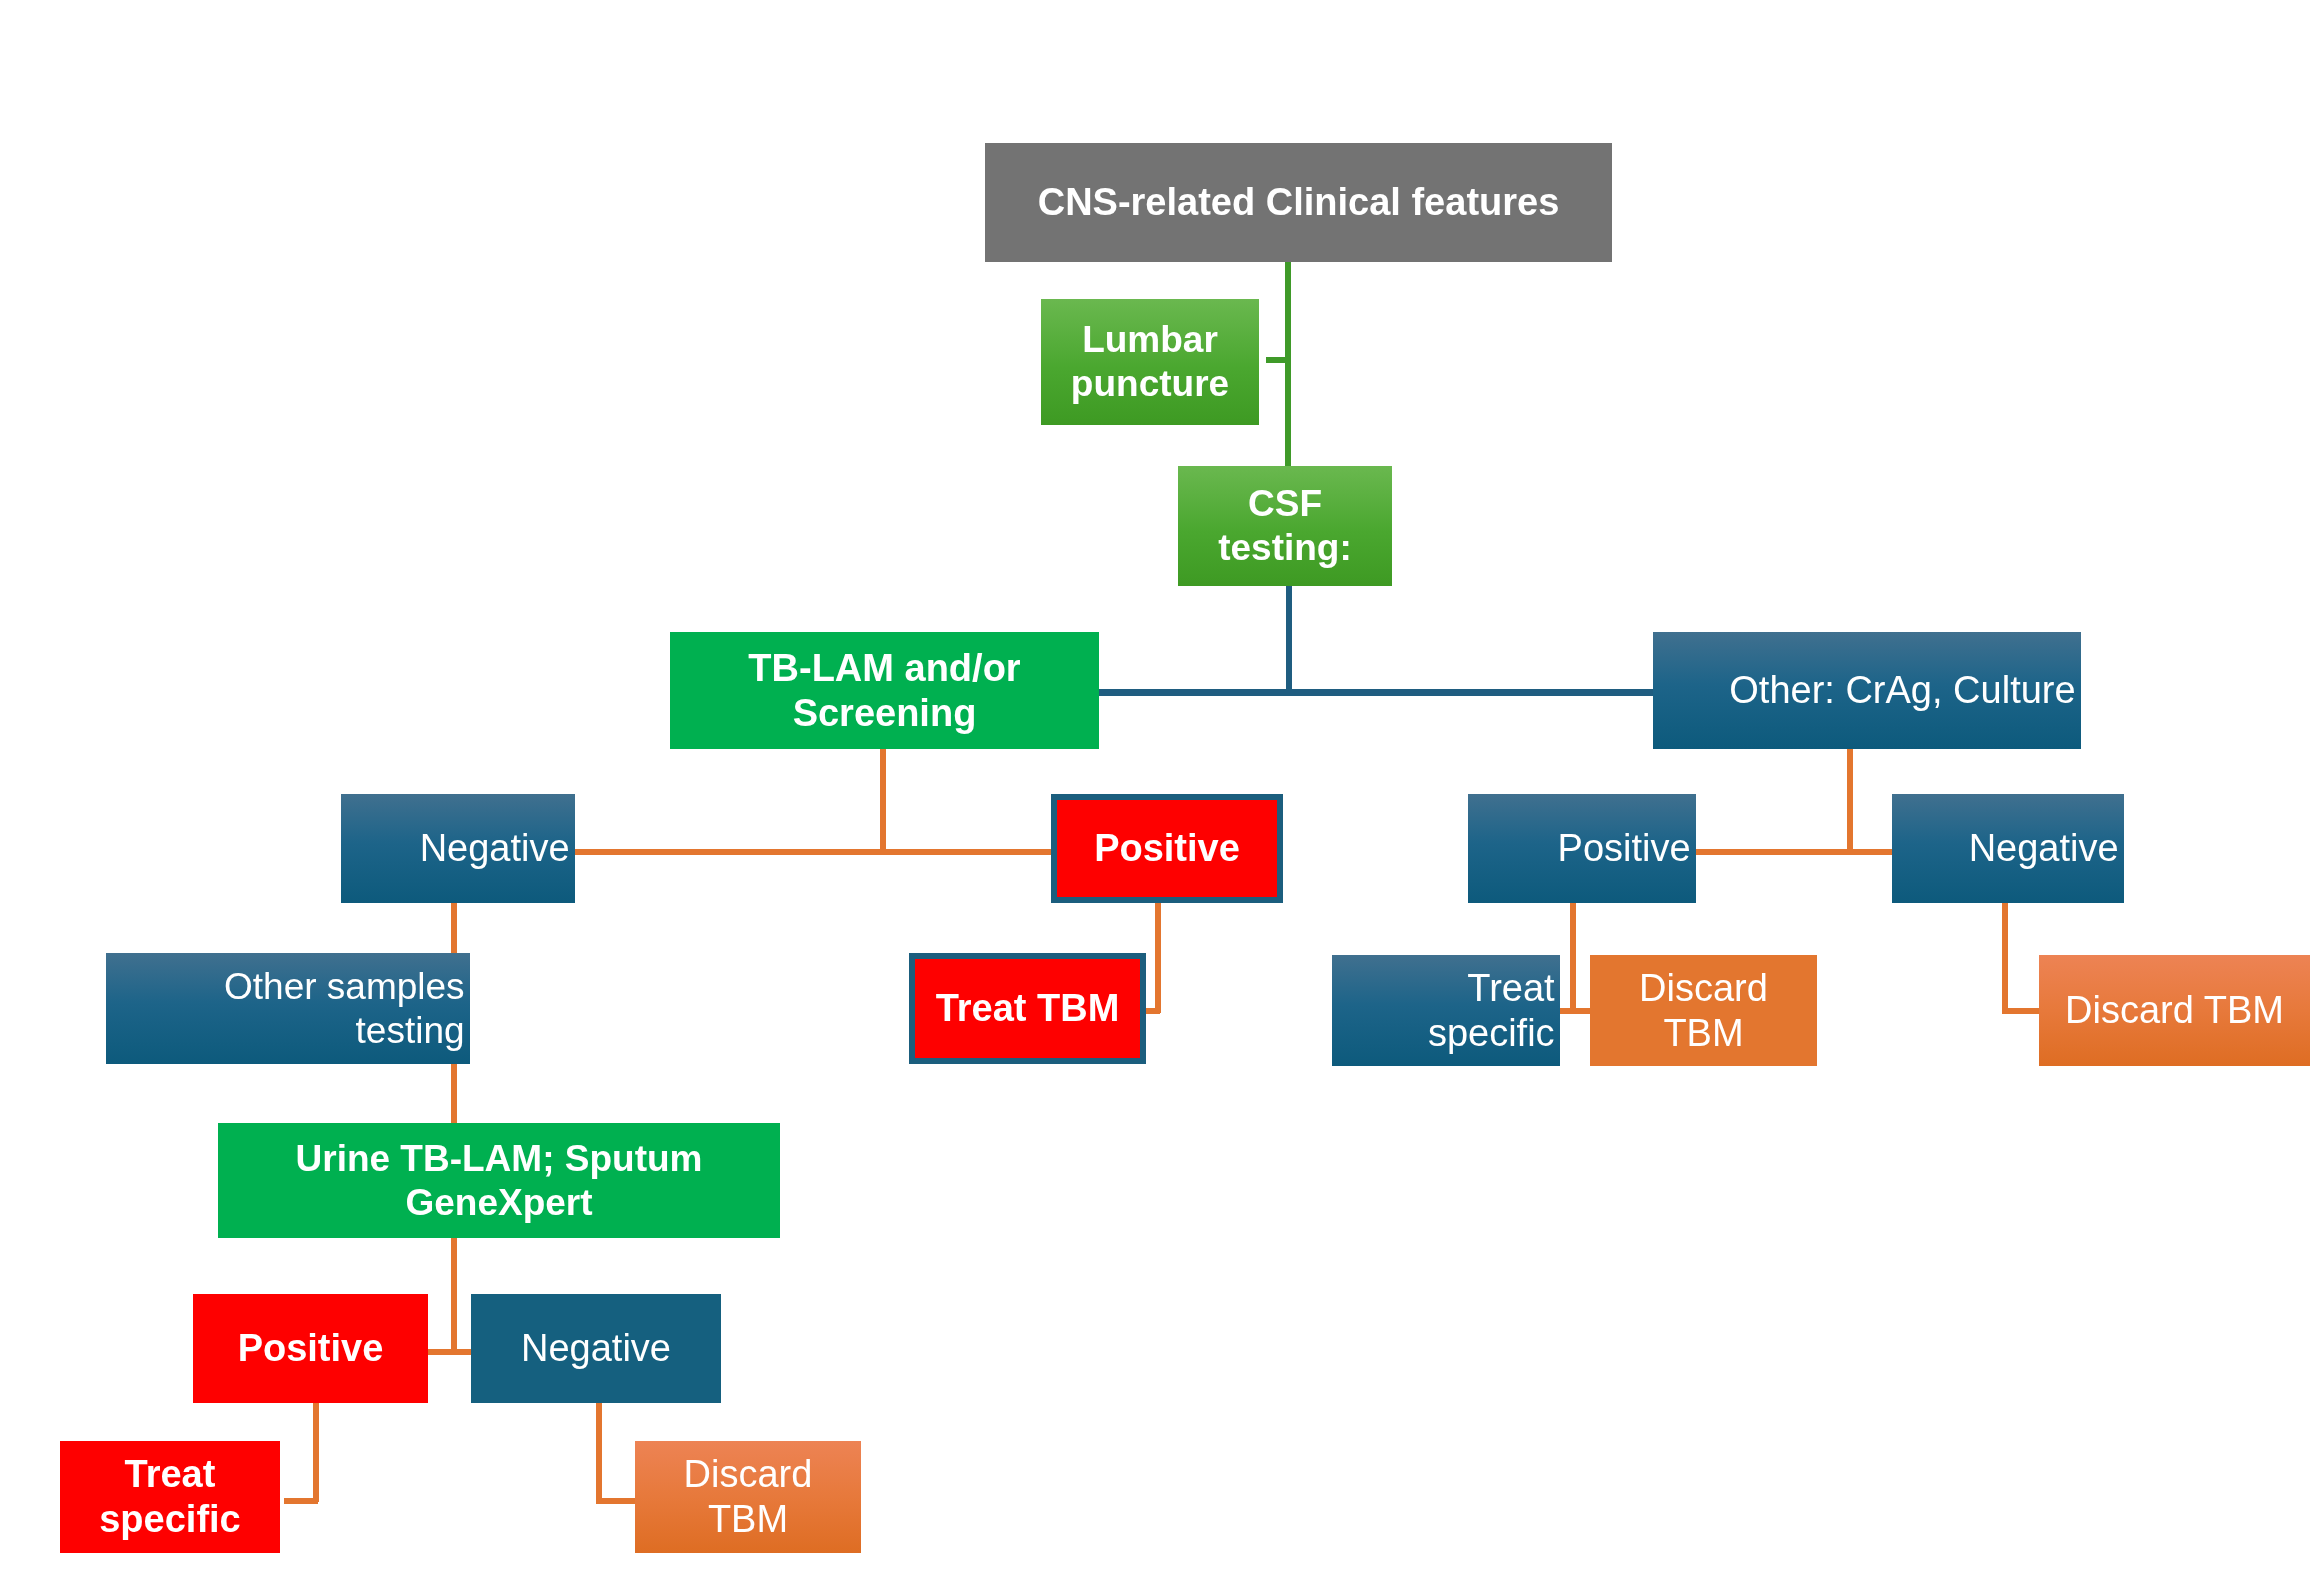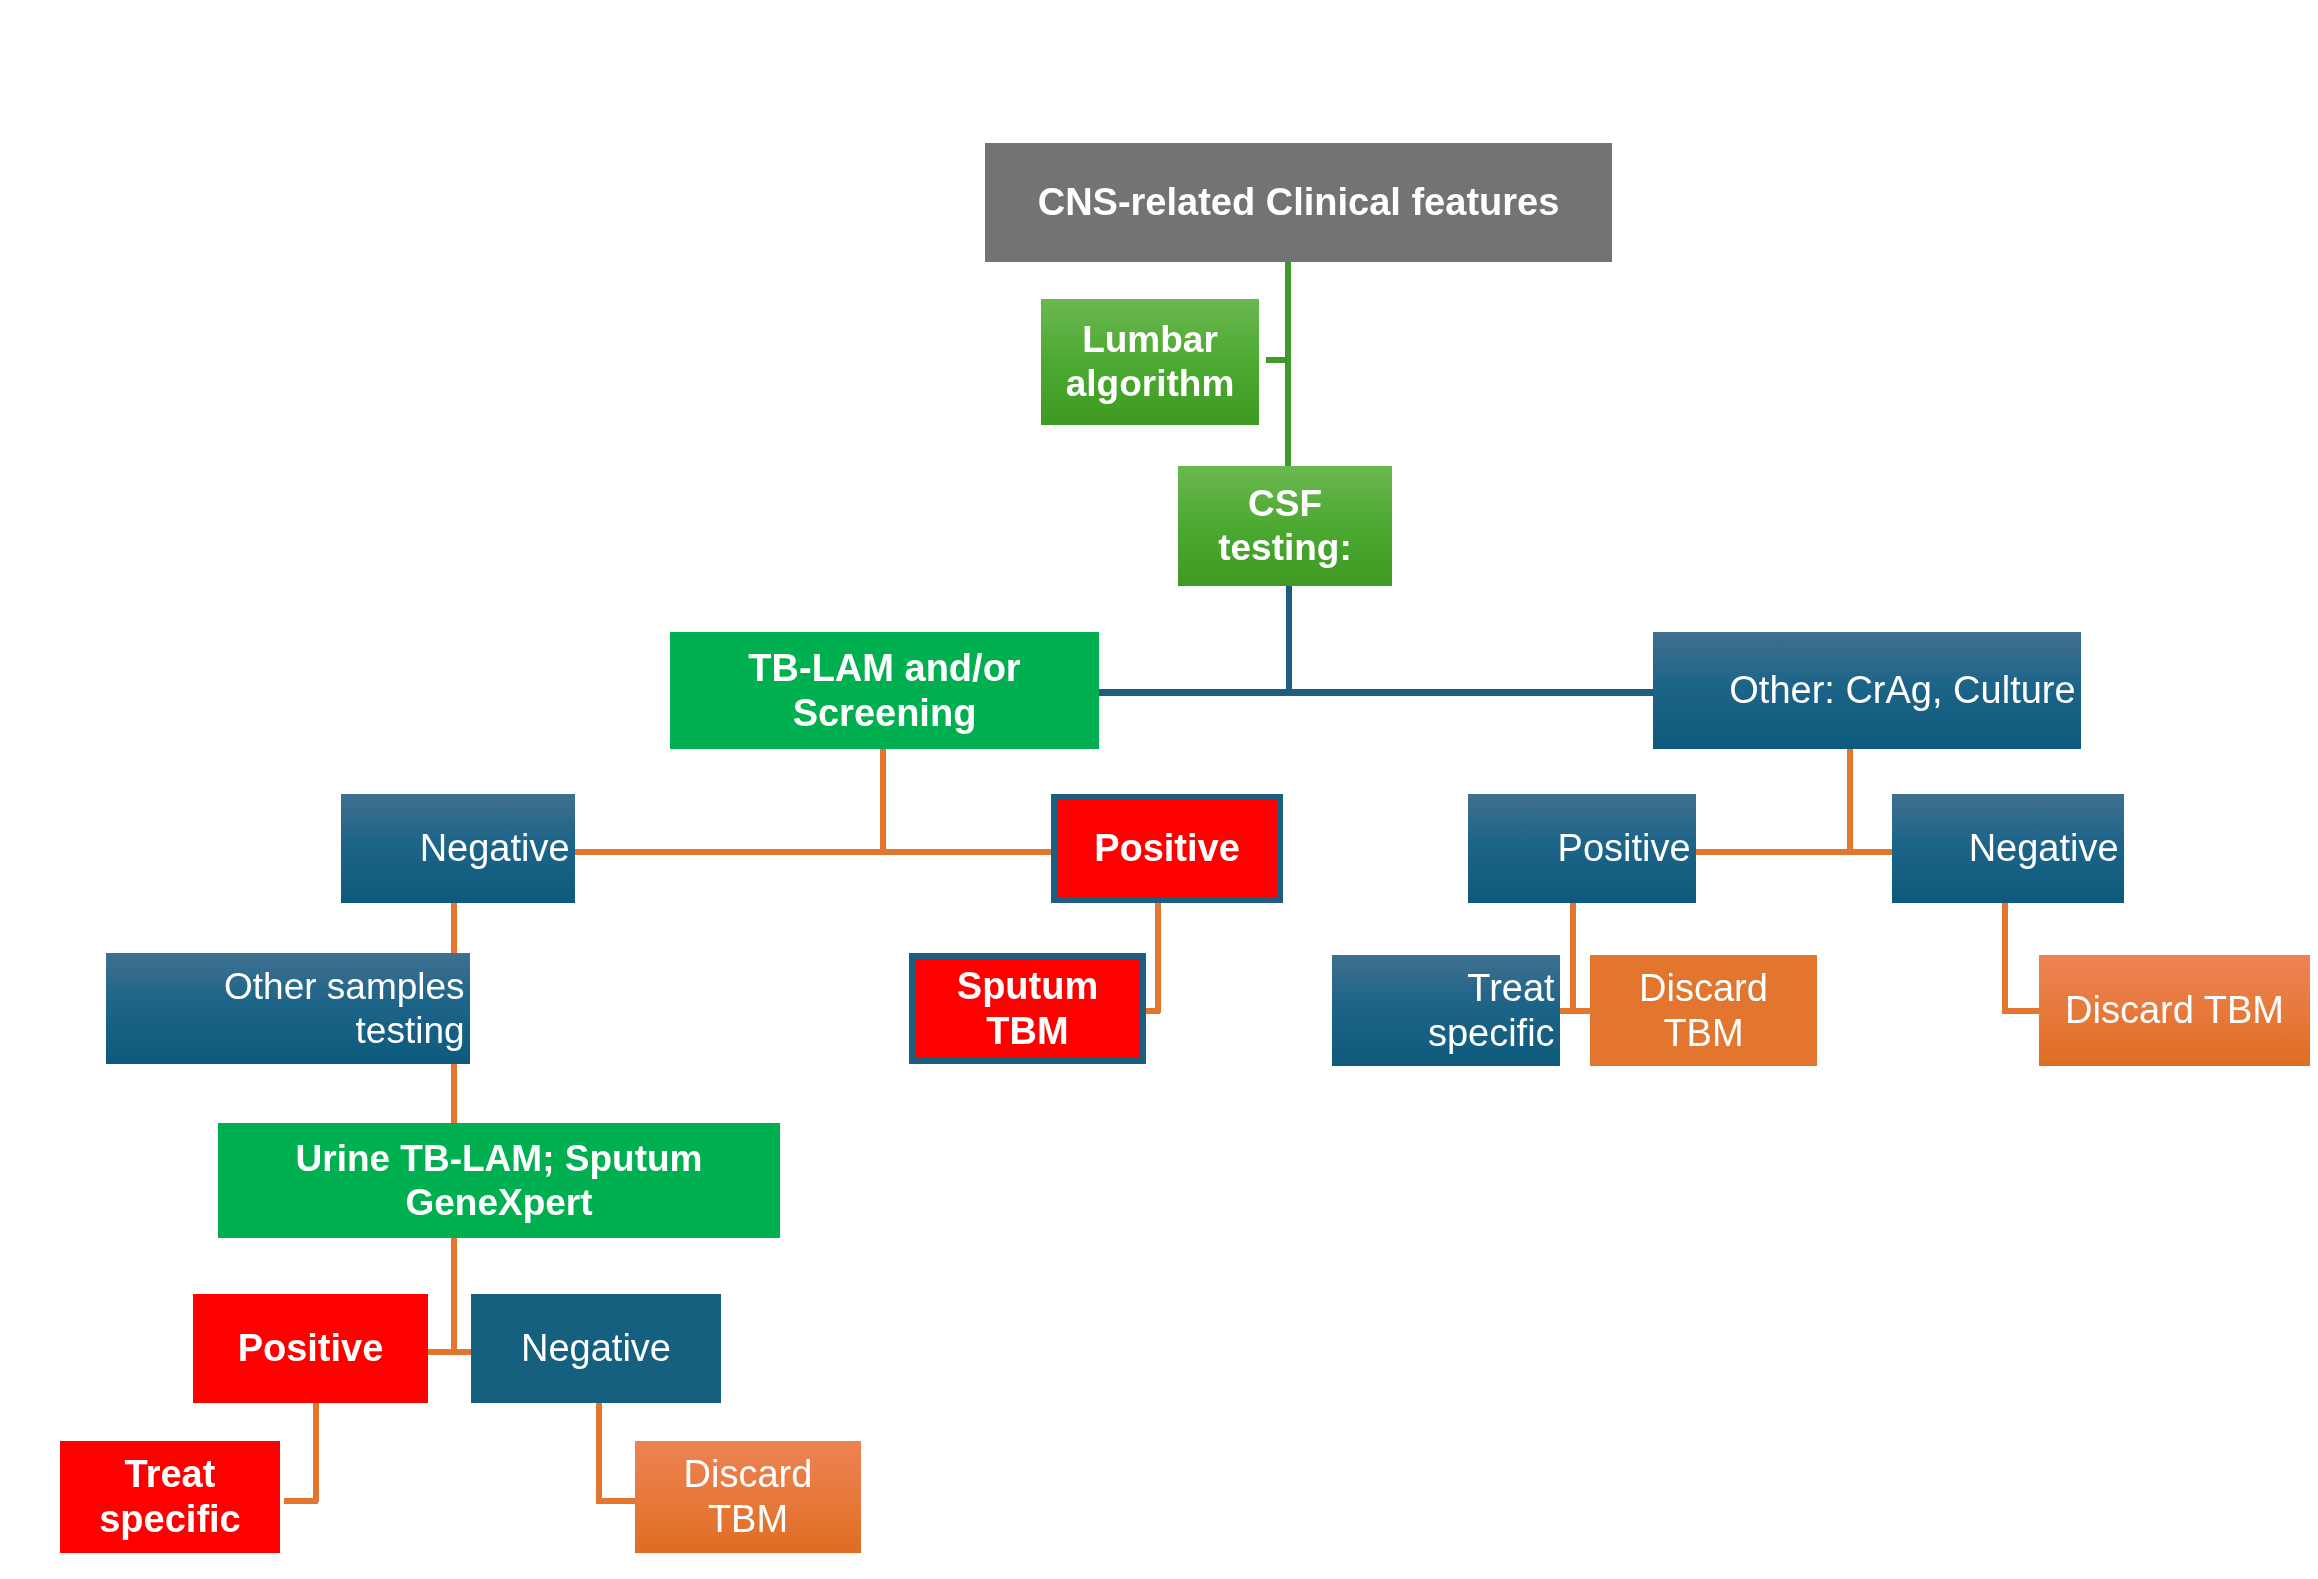--- a/index.html
+++ b/index.html
@@ -107,21 +107,21 @@
 
   <div class="line ln-orange" style="left:2002px; top:903px; width:6.2px; height:110px;"></div>
   <div class="line ln-orange" style="left:2002px; top:1008px; width:41px; height:6.2px;"></div>
 
   <div class="node fill-navy b" style="left:985px; top:143px; width:627px; height:119px; font-size:38px;">
     <span>CNS-related Clinical features</span>
   </div>
 
   <div class="node fill-green-grad b" style="left:1041px; top:299px; width:218px; height:126px; font-size:37px; white-space:pre-line;">
     <span>Lumbar
-algorithm</span>
+puncture</span>
   </div>
 
   <div class="node fill-green-grad b" style="left:1178px; top:466px; width:214px; height:120px; font-size:37px; white-space:pre-line;">
     <span>CSF
 testing:</span>
   </div>
 
   <div class="node fill-green-flat b" style="left:670px; top:632px; width:429px; height:117px; font-size:38px; white-space:pre-line;">
     <span>TB-LAM and/or
 Screening</span>
@@ -133,21 +133,21 @@
 
   <div class="node fill-blue-grad r" style="left:341px; top:794px; width:234px; height:109px; font-size:38px;">
     <span>Negative</span>
   </div>
 
   <div class="node fill-red-b b" style="left:1051px; top:794px; width:232px; height:109px; font-size:38px;">
     <span>Positive</span>
   </div>
 
   <div class="node fill-red-b b" style="left:909px; top:953px; width:237px; height:111px; font-size:38px;">
-    <span>Sputum TBM</span>
+    <span>Treat TBM</span>
   </div>
 
   <div class="node fill-blue-grad r" style="left:67px; top:953px; width:364px; height:111px; font-size:37px; white-space:pre-line;margin-left:39px;">
     <span>Other samples
 testing</span>
   </div>
 
   <div class="node fill-green-flat b" style="left:218px; top:1123px; width:562px; height:115px; font-size:37px; white-space:pre-line;">
     <span>Urine TB-LAM; Sputum
 GeneXpert</span>

